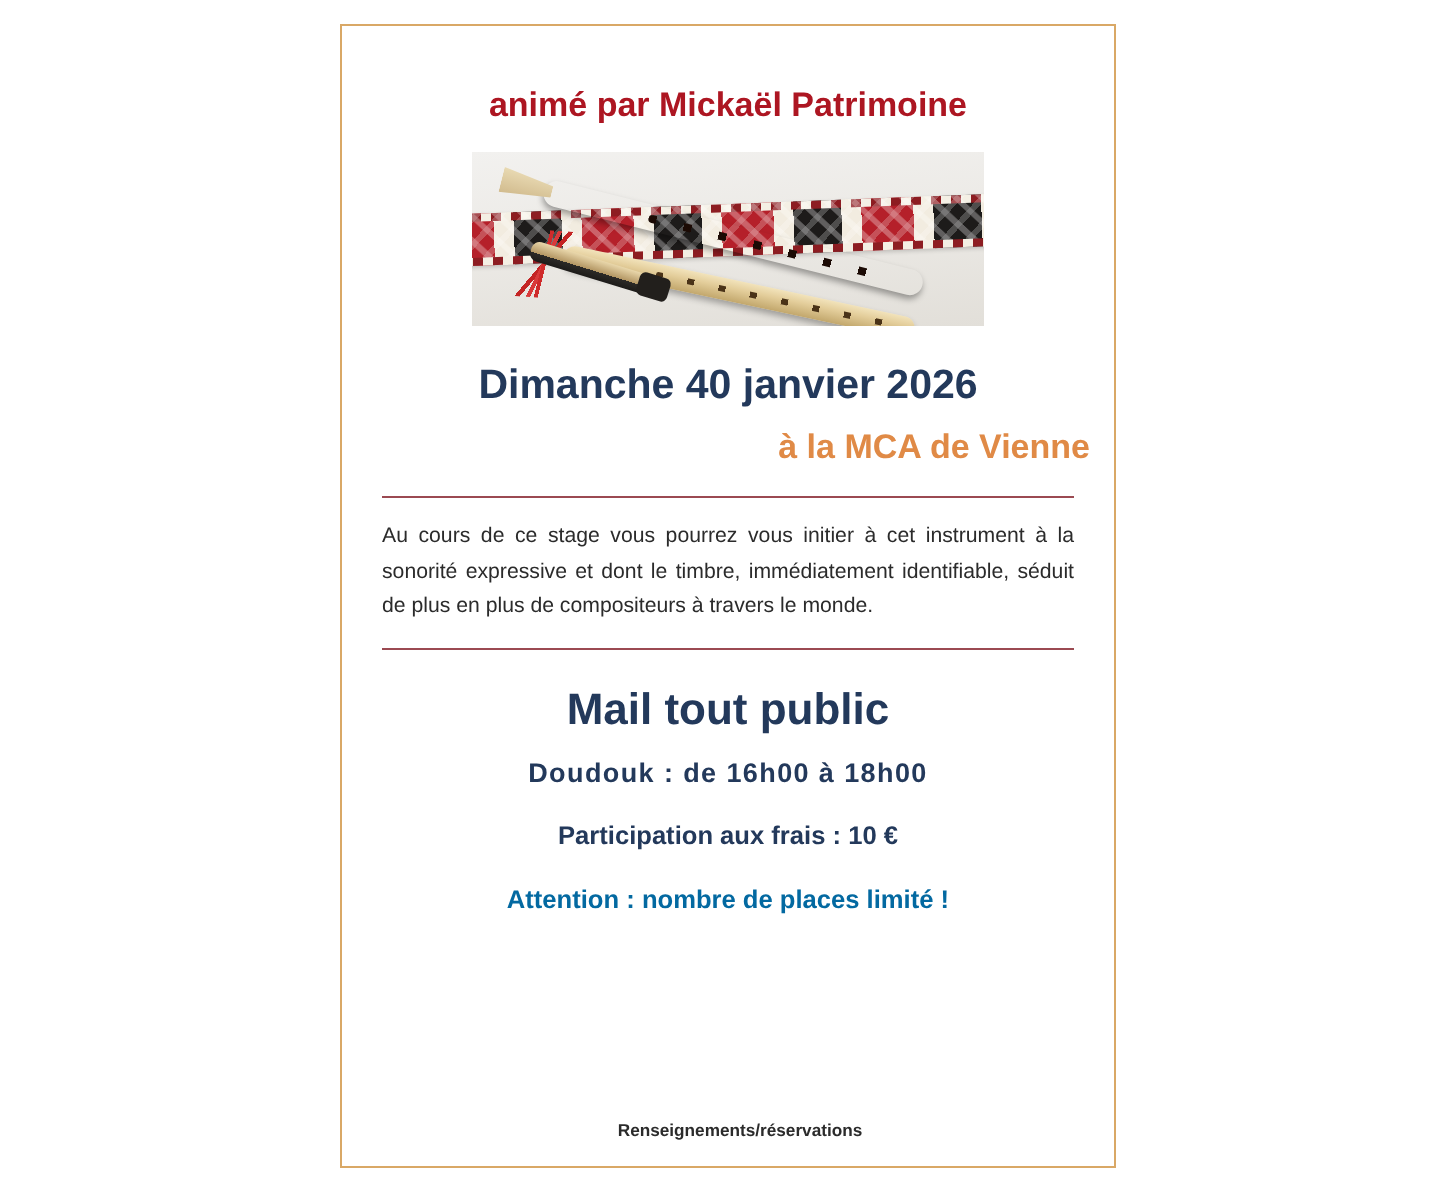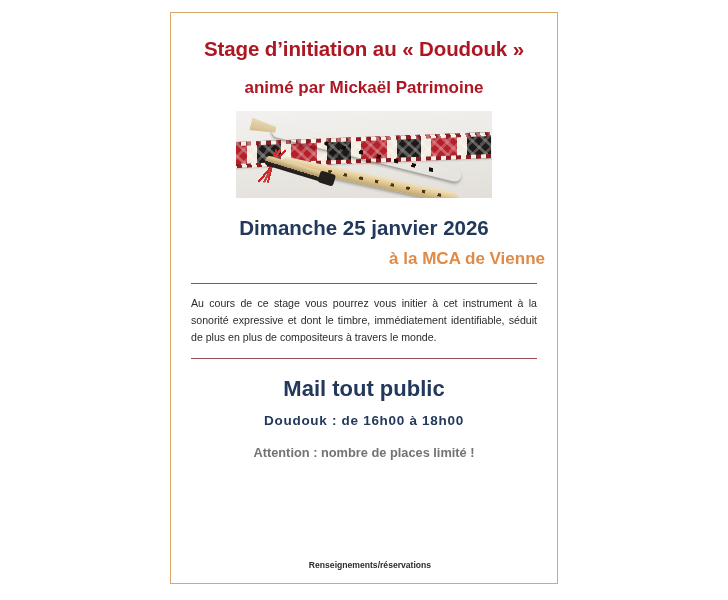--- a/index.html
+++ b/index.html
@@ -243,21 +243,21 @@
   }
   .offer-price {
     text-align: center;
     color: #23395b;
     font-weight: bold;
     font-size: 12.8px;
     margin: 16px 0 0 0;
   }
   .offer-warning {
     text-align: center;
-    color: #737373;
+    color: #0369a1;
     font-weight: bold;
     font-size: 12.8px;
     margin: 17px 0 0 0;
   }
 
   
   .footer {
     position: absolute;
     left: 12px;
     right: 0;
@@ -278,21 +278,20 @@
   }
 </style>
 </head>
 <body>
 
 <div id="poster-root">
 
   <div class="flyer-frame">
     <div class="flyer-inner">
 
-      <h1 class="title-main">Stage d’initiation au « Doudouk »</h1>
 
       <h2 class="title-sub">animé par Mickaël Patrimoine</h2>
 
       <div class="photo-wrap" title="Deux doudouks arméniens posés sur une bande de tissu traditionnel">
         <div class="photo">
           <div class="band">
             <div class="band-edge-top"></div>
             <div class="band-motifs"></div>
             <div class="band-edge-bot"></div>
           </div>
@@ -303,35 +302,36 @@
           <div class="duduk-light">
             <div class="holes"></div>
           </div>
           <div class="tassels"></div>
           <div class="mouthpiece">
             <div class="cap"></div>
           </div>
         </div>
       </div>
 
-      <div class="date-line">Dimanche 25 janvier 2026</div>
+      <div class="date-line">Dimanche 40 janvier 2026</div>
 
       <div class="venue-line">à la MCA de Vienne</div>
 
       <hr class="rule">
 
 
       <p class="body-text">Au cours de ce stage vous pourrez vous initier à cet instrument à la sonorité expressive et dont le timbre, immédiatement identifiable, séduit de plus en plus de compositeurs à travers le monde.</p>
 
       <hr class="rule second">
 
       <div class="offer-title">Mail tout public</div>
 
       <div class="offer-hours">Doudouk : de 16h00 à 18h00</div>
 
+      <div class="offer-price">Participation aux frais : 10 €</div>
 
       <div class="offer-warning">Attention : nombre de places limité !</div>
 
       <div class="footer">
         <div class="footer-line1">Renseignements/réservations</div>
       </div>
 
     </div>
   </div>
 

